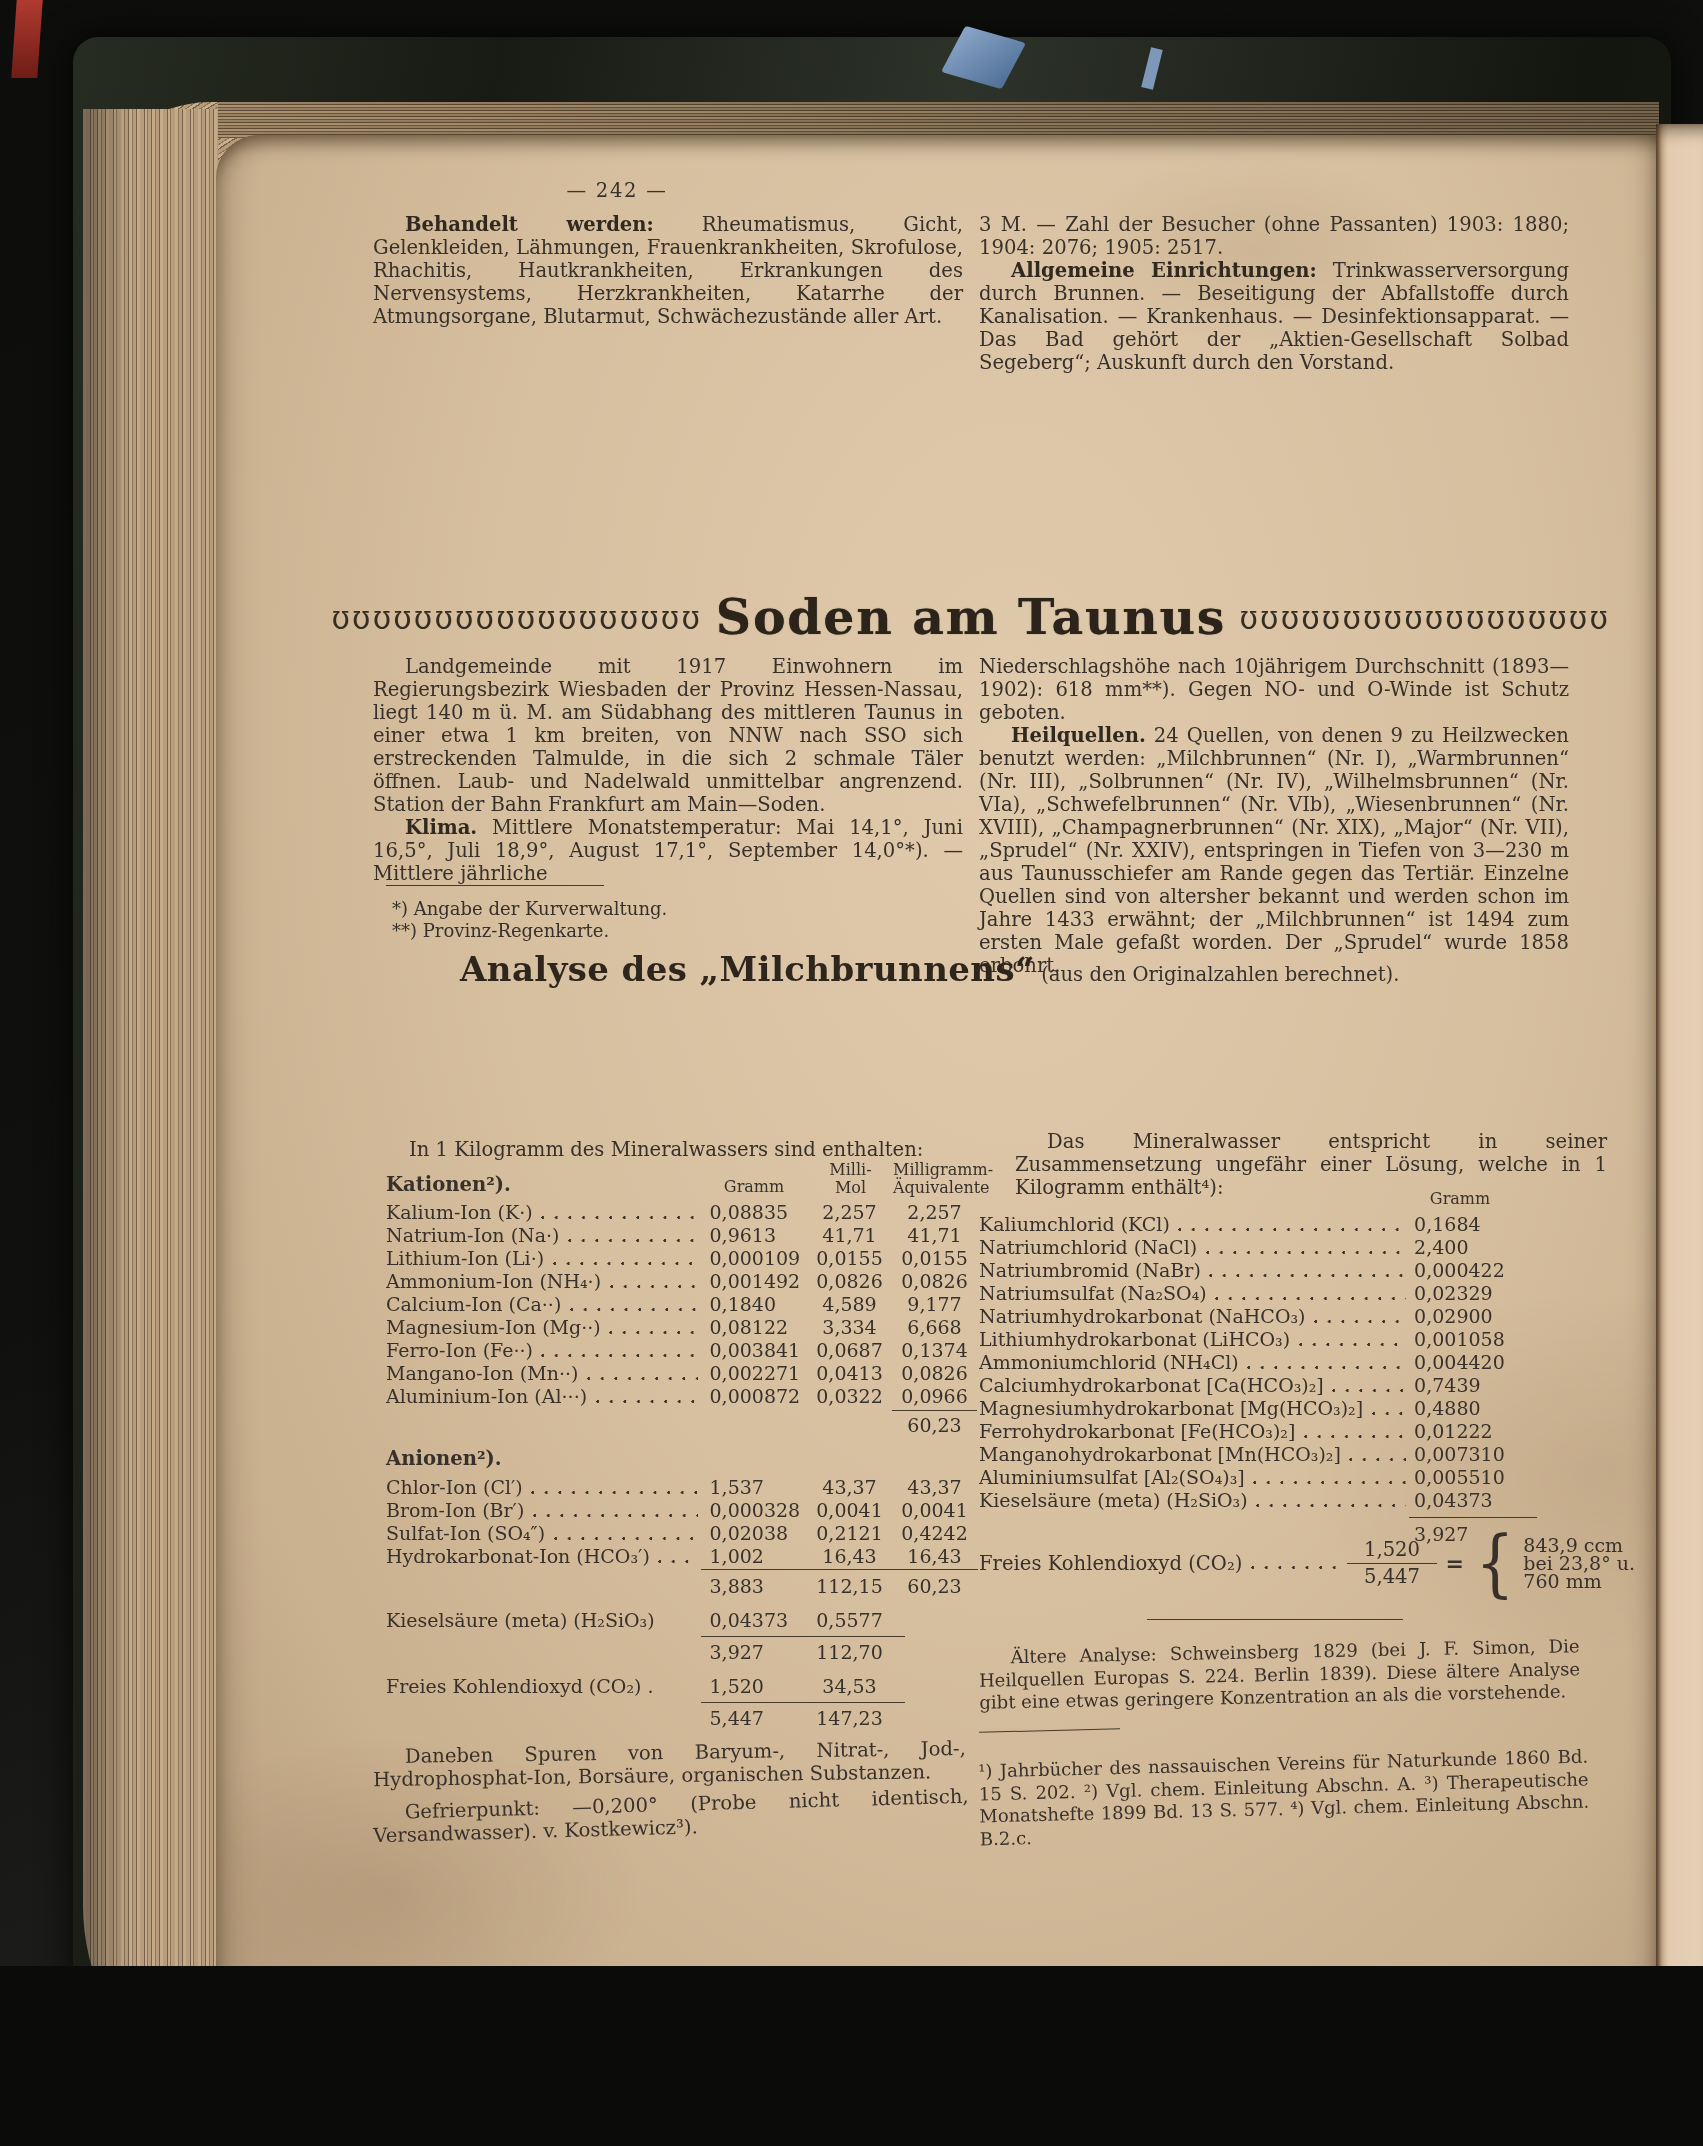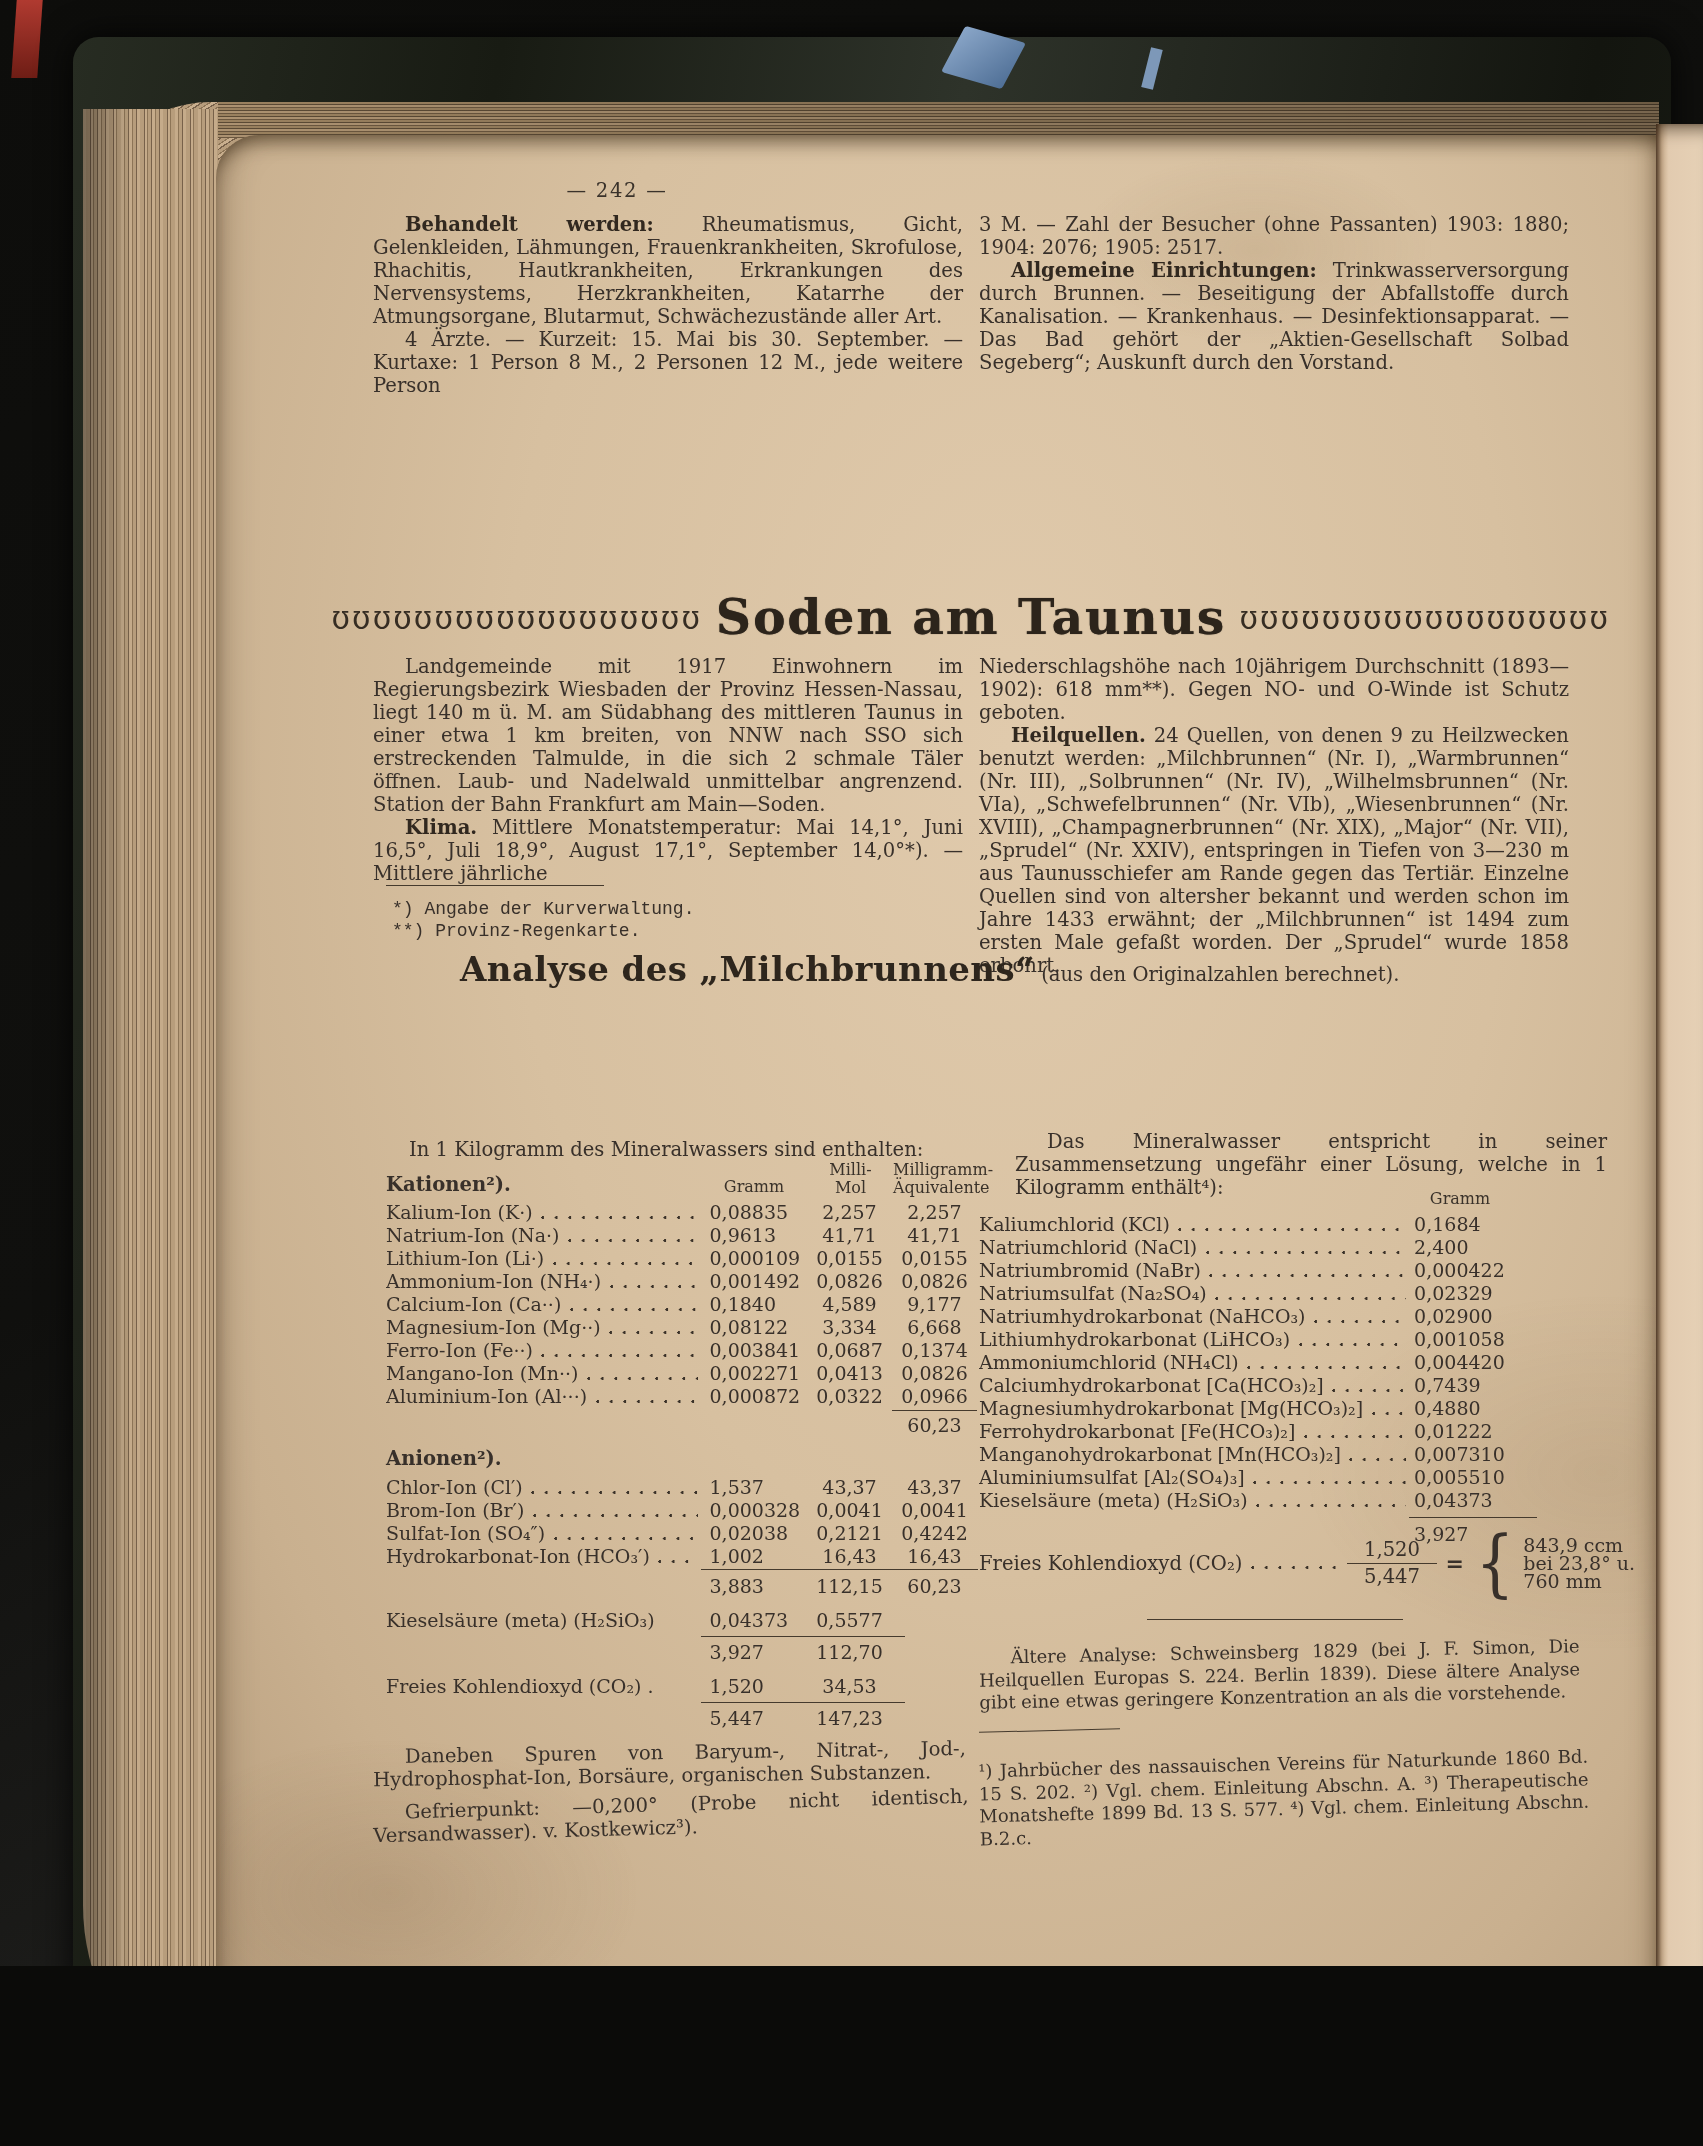--- a/index.html
+++ b/index.html
@@ -48,21 +48,21 @@
   .pgnum{font-size:19.6px;letter-spacing:1.7px;text-align:center;color:#3a322a;}
   .chapter-head{display:flex;align-items:center;justify-content:center;gap:13.6px;}
   .orn{font-size:29px;line-height:1;letter-spacing:2.6px;transform:scaleY(1.18);color:#362d23;white-space:nowrap;}
   .chapter-title{font-size:49px;line-height:1;font-weight:bold;letter-spacing:1.7px;color:#2c241b;
     text-shadow:0 0 0.9px rgba(44,36,27,.8);white-space:nowrap;}
   .ana-head{white-space:nowrap;}
   .ana-big{font-size:34px;font-weight:bold;color:#2e261d;letter-spacing:0.4px;}
   .ana-small{font-size:19.6px;}
   .meta-line{height:28px;}
   .smalltxt{font-size:18px;line-height:22.6px;}
-  .fnline{height:22px;white-space:nowrap;font-family:Liberation Mono, monospace;}
+  .fnline{height:22px;white-space:nowrap;}
 
   
   .tr{display:flex;height:23px;align-items:baseline;font-size:19px;}
   .c1{width:315px;display:flex;align-items:baseline;overflow:hidden;}
   .c2{width:106px;padding-left:8.5px;box-sizing:border-box;}
   .c3{width:85px;text-align:center;}
   .c4{width:85px;text-align:center;}
   .r1{width:430px;display:flex;align-items:baseline;overflow:hidden;}
   .r2{width:160px;padding-left:5.1px;box-sizing:border-box;}
   .leader{flex:1 1 auto;min-width:5.1px;height:5.1px;align-self:flex-end;margin:0 3.4px 4.3px 8.5px;
@@ -88,21 +88,20 @@
   <div class="abs stack-corner"></div>
   <div class="abs stack-left"></div>
   <div class="abs stack-top"></div>
 
   <div class="abs page">
 
     <div class="abs pgnum" style="left:316px;top:44px;width:170px;">—  242  —</div>
 
     <div class="abs" style="left:157px;top:78px;width:590px;">
       <p class="para ind"><b>Behandelt werden:</b><span> Rheumatismus, Gicht, Gelenkleiden, Lähmungen, Frauenkrankheiten, Skrofulose, Rhachitis, Hautkrankheiten, Erkrankungen des Nervensystems, Herzkrankheiten, Katarrhe der Atmungsorgane, Blutarmut, Schwächezustände aller Art.</span></p>
-      <p class="para ind">4 Ärzte. — Kurzeit: 15. Mai bis 30. September. — Kurtaxe: 1 Person 8 M., 2 Personen 12 M., jede weitere Person</p>
     </div>
     <div class="abs" style="left:763px;top:78px;width:590px;">
       <p class="para">3 M. — Zahl der Besucher (ohne Passanten) 1903: 1880; 1904: 2076; 1905: 2517.</p>
       <p class="para ind"><b>Allgemeine Einrichtungen:</b><span> Trinkwasserversorgung durch Brunnen. — Beseitigung der Abfallstoffe durch Kanalisation. — Krankenhaus. — Desinfektionsapparat. — Das Bad gehört der „Aktien-Gesellschaft Solbad Segeberg“; Auskunft durch den Vorstand.</span></p>
     </div>
 
     <div class="abs chapter-head" style="left:157px;top:458px;width:1196px;">
       <span class="orn">ʊʊʊʊʊʊʊʊʊʊʊʊʊʊʊʊʊʊ</span>
       <span class="chapter-title">Soden am Taunus</span>
       <span class="orn">ʊʊʊʊʊʊʊʊʊʊʊʊʊʊʊʊʊʊ</span>

